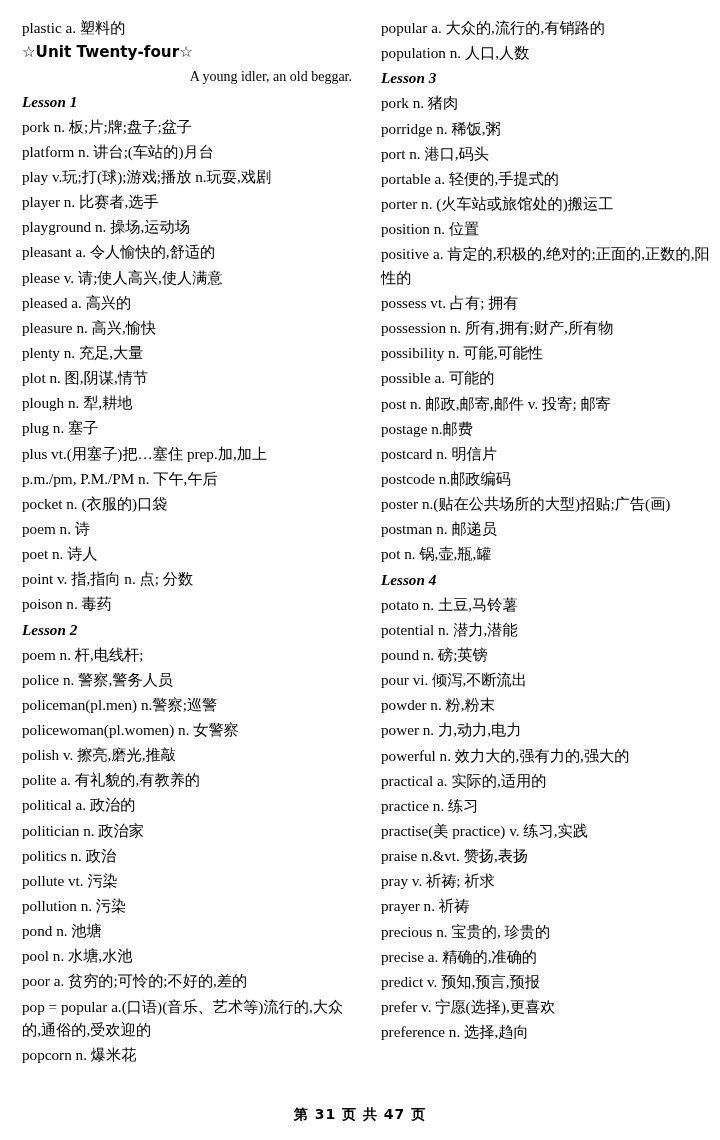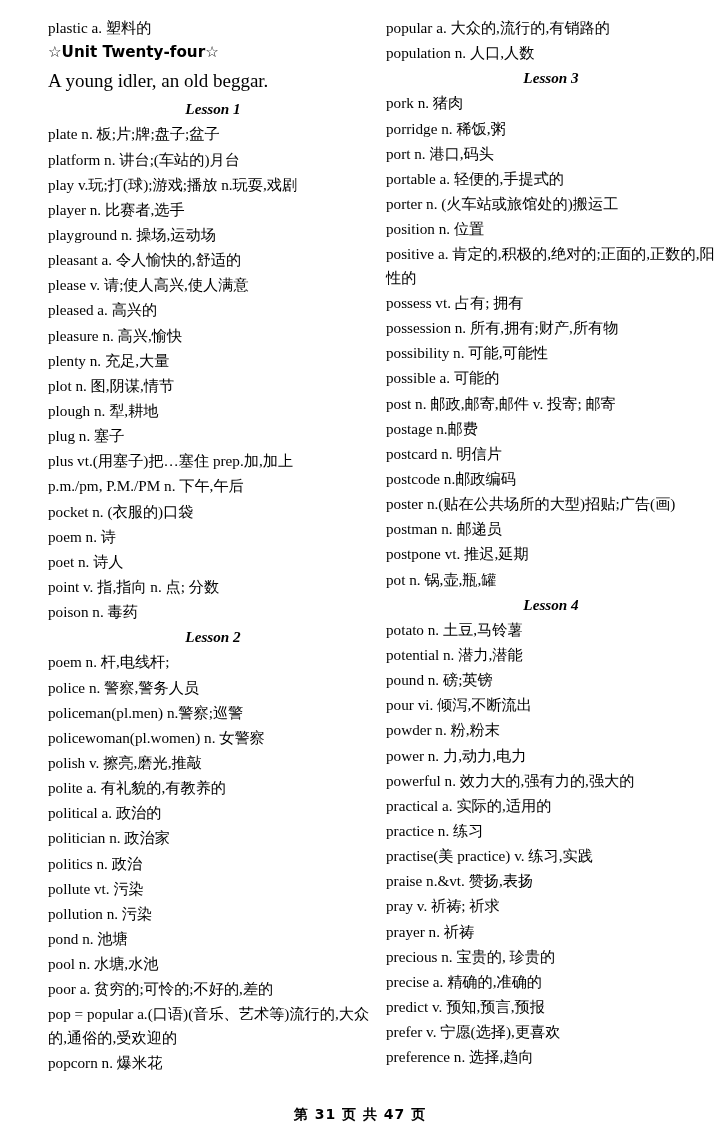--- a/index.html
+++ b/index.html
@@ -17,55 +17,54 @@
   .page {
     width: 720px;
     height: 1140px;
     box-sizing: border-box;
     padding: 16px 22px 0 22px;
     position: relative;
   }
   .columns {
     display: flex;
     flex-direction: row;
-    gap: 8px;
+    gap: 29px;
     height: 1065px;
-    margin-left: 26px;
   }
   .col {
     width: 330px;
     flex: 0 0 330px;
   }
   .entry {
     font-size: 15.2px;
     line-height: 1.555;
     margin: 0 0 1.5px 0;
     text-indent: 0;
     padding-left: 0;
     word-break: break-word;
   }
   .lesson {
     font-size: 15.2px;
     line-height: 1.555;
     font-style: italic;
     font-weight: bold;
     margin: 0 0 1.5px 0;
-    text-align: center;
   }
   .unit {
     font-size: 15.2px;
     line-height: 1.555;
     font-weight: bold;
     margin: 0 0 1.5px 0;
     font-family: "DejaVu Sans", "Liberation Sans", sans-serif;
   }
   .plain {
-    font-size: 19px;
+    font-size: 14px;
     line-height: 1.555;
     margin: 0 0 1.5px 0;
+    text-align: right;
   }
   .footer {
     position: absolute;
     left: 0;
     right: 0;
     bottom: 16px;
     text-align: center;
     font-size: 14px;
     font-family: "DejaVu Sans", "Liberation Sans", sans-serif;
     font-weight: bold;
@@ -75,21 +74,21 @@
 </head>
 <body>
 
 <div class="page">
   <div class="columns">
     <div class="col">
       <p class="entry">plastic  a.  塑料的</p>
       <p class="unit">☆Unit Twenty-four☆</p>
       <p class="plain">A young idler, an old beggar.</p>
       <p class="lesson">Lesson 1</p>
-      <p class="entry">plate  n.  板;片;牌;盘子;盆子</p>
+      <p class="entry">pork  n.  板;片;牌;盘子;盆子</p>
       <p class="entry">platform  n.  讲台;(车站的)月台</p>
       <p class="entry">play  v.玩;打(球);游戏;播放  n.玩耍,戏剧</p>
       <p class="entry">player  n.  比赛者,选手</p>
       <p class="entry">playground  n.  操场,运动场</p>
       <p class="entry">pleasant  a.  令人愉快的,舒适的</p>
       <p class="entry">please  v.  请;使人高兴,使人满意</p>
       <p class="entry">pleased  a.  高兴的</p>
       <p class="entry">pleasure  n.  高兴,愉快</p>
       <p class="entry">plenty  n.  充足,大量</p>
       <p class="entry">plot n.  图,阴谋,情节</p>
@@ -134,21 +133,20 @@
       <p class="entry">possess  vt.  占有; 拥有</p>
       <p class="entry">possession  n.  所有,拥有;财产,所有物</p>
       <p class="entry">possibility  n.  可能,可能性</p>
       <p class="entry">possible  a.  可能的</p>
       <p class="entry">post  n.  邮政,邮寄,邮件  v.  投寄; 邮寄</p>
       <p class="entry">postage  n.邮费</p>
       <p class="entry">postcard  n.   明信片</p>
       <p class="entry">postcode  n.邮政编码</p>
       <p class="entry">poster  n.(贴在公共场所的大型)招贴;广告(画)</p>
       <p class="entry">postman  n.   邮递员</p>
-      <p class="entry">postpone  vt.  推迟,延期</p>
       <p class="entry">pot  n.  锅,壶,瓶,罐</p>
       <p class="lesson">Lesson 4</p>
       <p class="entry">potato  n.  土豆,马铃薯</p>
       <p class="entry">potential  n.  潜力,潜能</p>
       <p class="entry">pound  n.  磅;英镑</p>
       <p class="entry">pour  vi.  倾泻,不断流出</p>
       <p class="entry">powder  n.  粉,粉末</p>
       <p class="entry">power  n.  力,动力,电力</p>
       <p class="entry">powerful  n.  效力大的,强有力的,强大的</p>
       <p class="entry">practical  a.  实际的,适用的</p>

